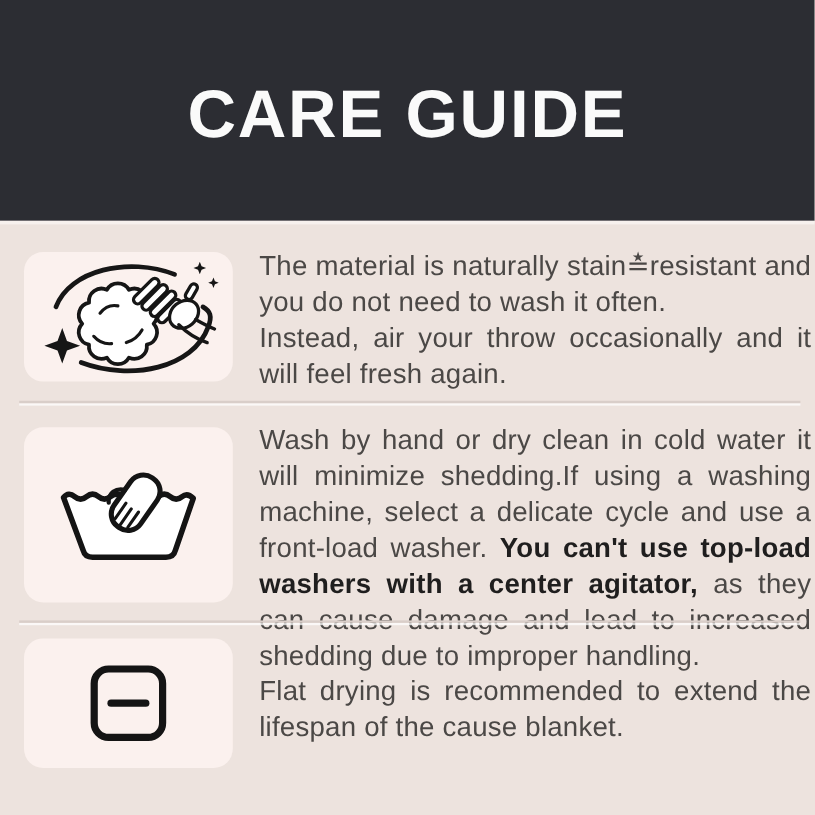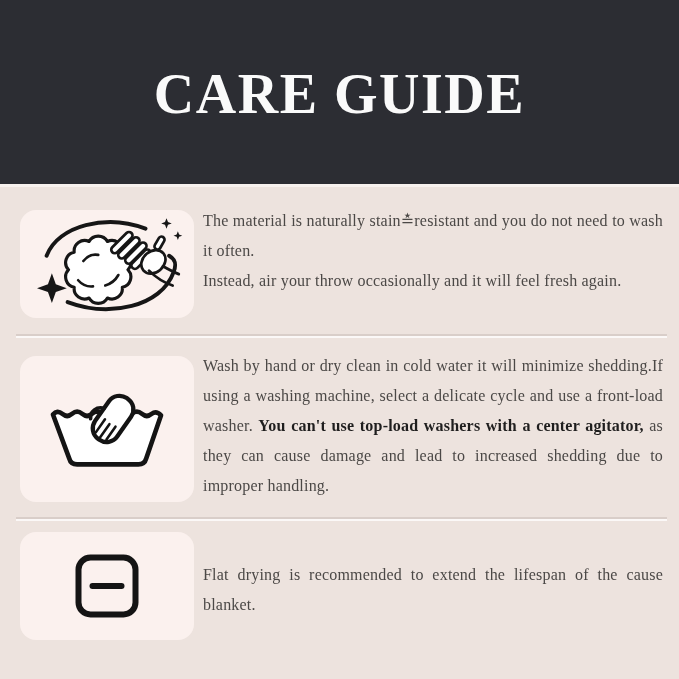--- a/index.html
+++ b/index.html
@@ -1,40 +1,40 @@
 <!DOCTYPE html>
 <html style="--header_bg: #2c2d33; --body_bg: #ede3de; --card_bg: #fbf1ee; --highlight_strip: #f7f1ee; --divider: #d9cec9; --text: #4b4846; --bold_text: #1f1e1e; --title: #fafafa; --icon: #161616;"><head>
 <meta charset="utf-8">
 <style>
   html,body{margin:0;padding:0;background:#ede3de;}
   .page{
     position:relative;width:679px;height:640px;overflow:hidden;
     background:var(--body_bg,#ede3de);
-    font-family:Liberation Serif, serif;
+    font-family:Liberation Sans, sans-serif;
   }
   .header{
     position:absolute;top:0;left:0;right:0;height:184px;
     background:var(--header_bg,#2c2d33);
     display:flex;align-items:center;justify-content:center;
   }
   .title{
     margin:0;color:var(--title,#fafafa);font-size:56px;font-weight:600;
     letter-spacing:1.5px;padding-top:4px;
   }
   .strip{position:absolute;top:184px;left:0;right:0;height:3px;background:var(--highlight_strip,#f7f1ee);}
   .card{
     position:absolute;left:20px;width:174px;background:var(--card_bg,#fbf1ee);
     border-radius:16px;display:flex;align-items:center;justify-content:center;
   }
   #card1{top:210px;height:108px}
   #card2{top:356px;height:146px}
   #card3{top:532px;height:108px}
   .txt{
-    position:absolute;left:203px;width:460px;margin:0;
-    font-size:16px;line-height:30px;letter-spacing:0.2px;
+    position:absolute;left:216px;width:460px;margin:0;
+    font-size:23px;line-height:30px;letter-spacing:0.2px;
     color:var(--text,#4b4846);text-align:justify;white-space:pre-line;
   }
   #txt1{top:206px}
   #txt2{top:351px}
   #txt3{top:560px}
   .txt b{color:var(--bold_text,#1f1e1e);font-weight:700;}
   .divider{
     position:absolute;left:16px;right:12px;height:0;margin:0;border:none;
     border-top:2px solid var(--divider,#d9cec9);
     box-shadow:0 2px 0 rgba(255,255,255,0.75);

